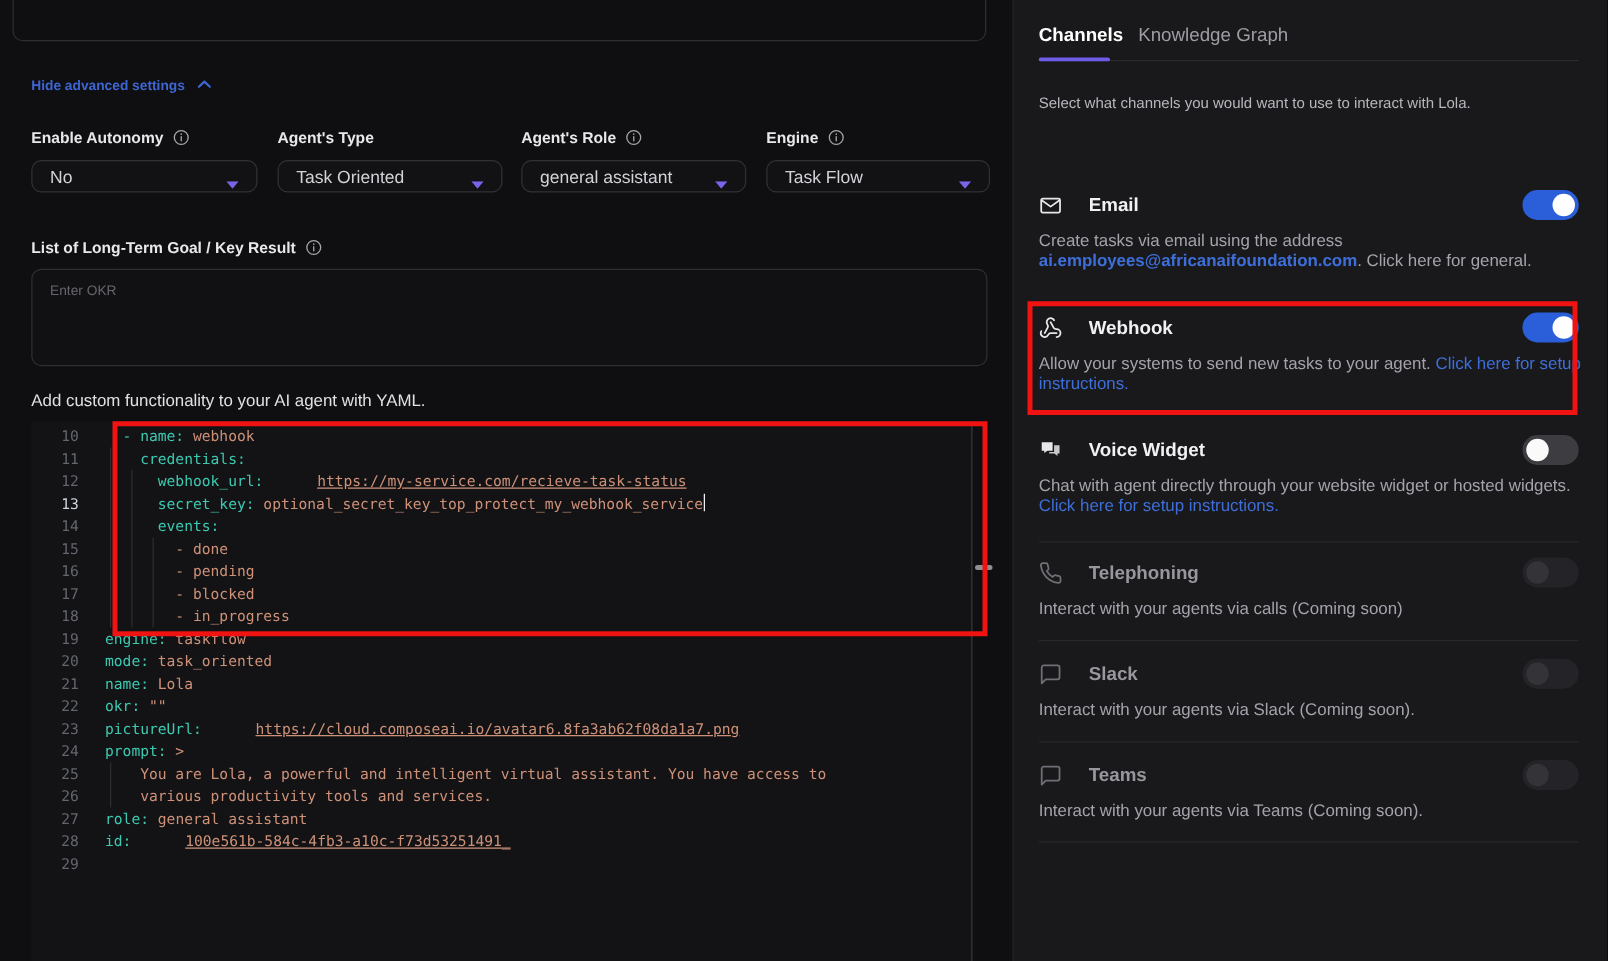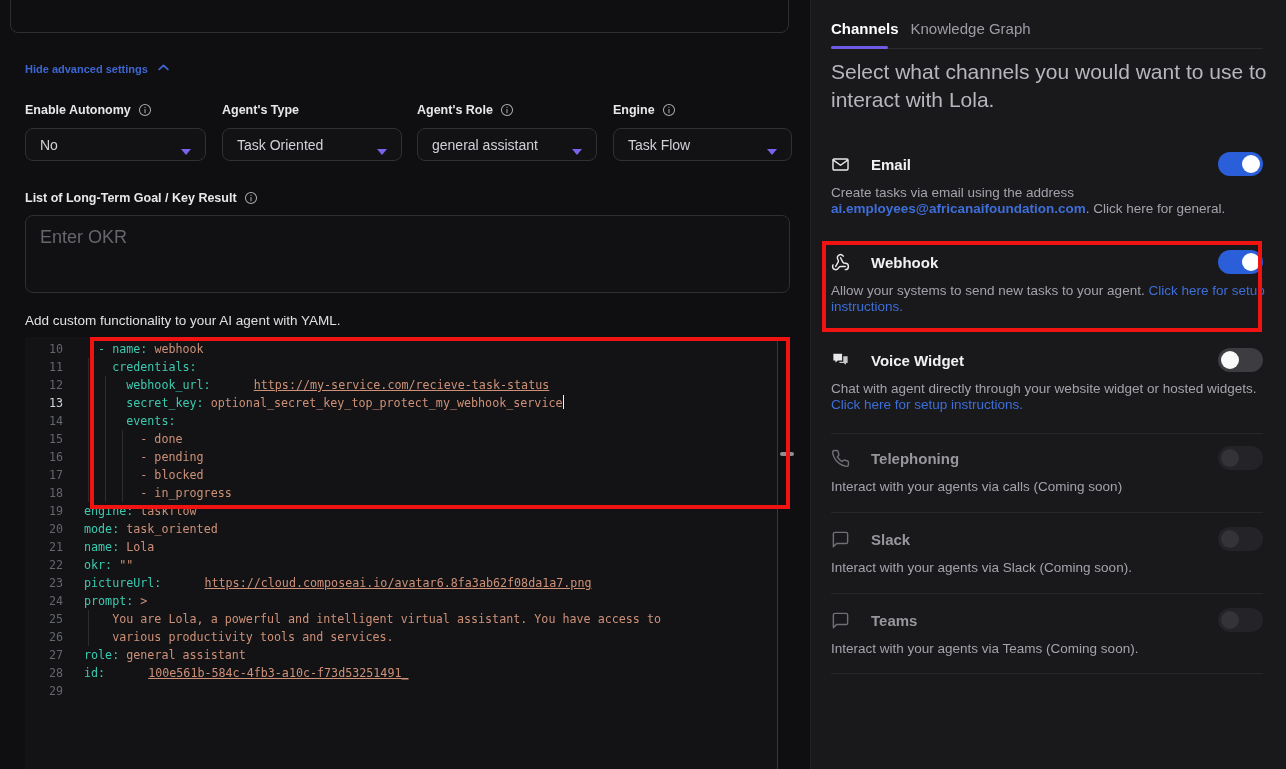--- a/index.html
+++ b/index.html
@@ -17,31 +17,31 @@
   .hide-adv {
     position:absolute; left:25px; top:60px; display:flex; align-items:center; gap:8px;
     color:#3e66d2; font-size:11px; font-weight:700; cursor:pointer;
   }
   .hide-adv svg { width:15px; height:15px; }
   .field { position:absolute; top:103px; }
   .field-label { display:flex; align-items:center; gap:7px; font-size:12.5px; font-weight:700; color:#e8e8ea; }
   .info-ic { width:14px; height:14px; color:#a7a7ad; display:inline-block; }
   .info-ic svg { width:14px; height:14px; display:block; }
   .select-box {
-    margin-top:11px; height:33px; border:1px solid #303036; border-radius:8px;
+    margin-top:11px; height:26px; border:1px solid #303036; border-radius:8px;
     background:#121215; display:flex; align-items:center; justify-content:space-between;
     padding:0 14px; color:#d2d2d7; font-size:14px; cursor:pointer;
   }
   .select-box .chev { width:10px; height:6px; color:#7a63e8; }
   .okr-label { position:absolute; left:25px; top:191px; display:flex; align-items:center; gap:7px;
     font-size:12.5px; font-weight:700; color:#e8e8ea; }
   .okr-box {
     position:absolute; left:25px; top:215px; width:765px; height:78px;
     border:1px solid #2e2e33; border-radius:8px; background:#111114;
-    padding:11px 14px; font-size:18px; color:#66666d;
+    padding:11px 14px; font-size:11px; color:#66666d;
   }
   .yaml-caption { position:absolute; left:25px; top:313px; font-size:13.5px; color:#e0e0e3; }
   
   .editor {
     position:absolute; left:25px; top:337px; width:753px; height:432px;
     background:#131316; border-right:1px solid #37373c;
     font-family:"DejaVu Sans Mono",monospace; font-size:11.7px; line-height:18px;
     padding-top:3px; white-space:pre; overflow:hidden;
   }
   .ed-line { height:18px; }
@@ -59,21 +59,21 @@
   
   .right-panel {
     position:absolute; left:810px; top:0; width:476px; height:769px;
     background:#19191c; border-left:1px solid #232327;
   }
   .tabs { position:absolute; left:20px; top:20px; display:flex; gap:12px; }
   .tab { font-size:15px; color:#9d9da4; cursor:pointer; }
   .tab.active { color:#ffffff; font-weight:700; }
   .tab-divider { position:absolute; left:20px; top:48px; width:432px; height:1px; background:#2a2a2f; }
   .tab-underline { position:absolute; left:20px; top:46px; width:57px; height:3px; border-radius:2px; background:#6e5ce6; }
-  .intro { position:absolute; left:20px; top:58px; width:436px; font-size:21px; line-height:1.35; color:#b6b6bd; }
+  .intro { position:absolute; left:20px; top:74px; width:436px; font-size:12px; line-height:1.35; color:#b6b6bd; }
   .channel { position:absolute; left:20px; width:432px; }
   .ch-head { position:relative; display:flex; align-items:center; gap:21px; height:24px; }
   .ch-icon { width:19px; height:19px; color:#e8e8ea; flex:0 0 auto; }
   .ch-icon svg { width:19px; height:19px; display:block; }
   .ch-title { font-size:15px; font-weight:700; color:#f1f1f3; }
   .channel.dimmed .ch-title { color:#97979d; font-weight:600; }
   .channel.dimmed .ch-icon { color:#6f6f75; }
   .ch-desc { margin-top:9px; width:436px; font-size:13.5px; line-height:1.22; color:#a3a3ab; }
   .seg-link { color:#3e6ed8; cursor:pointer; }
   .seg-email-link { color:#3e6ed8; font-weight:700; cursor:pointer; }

